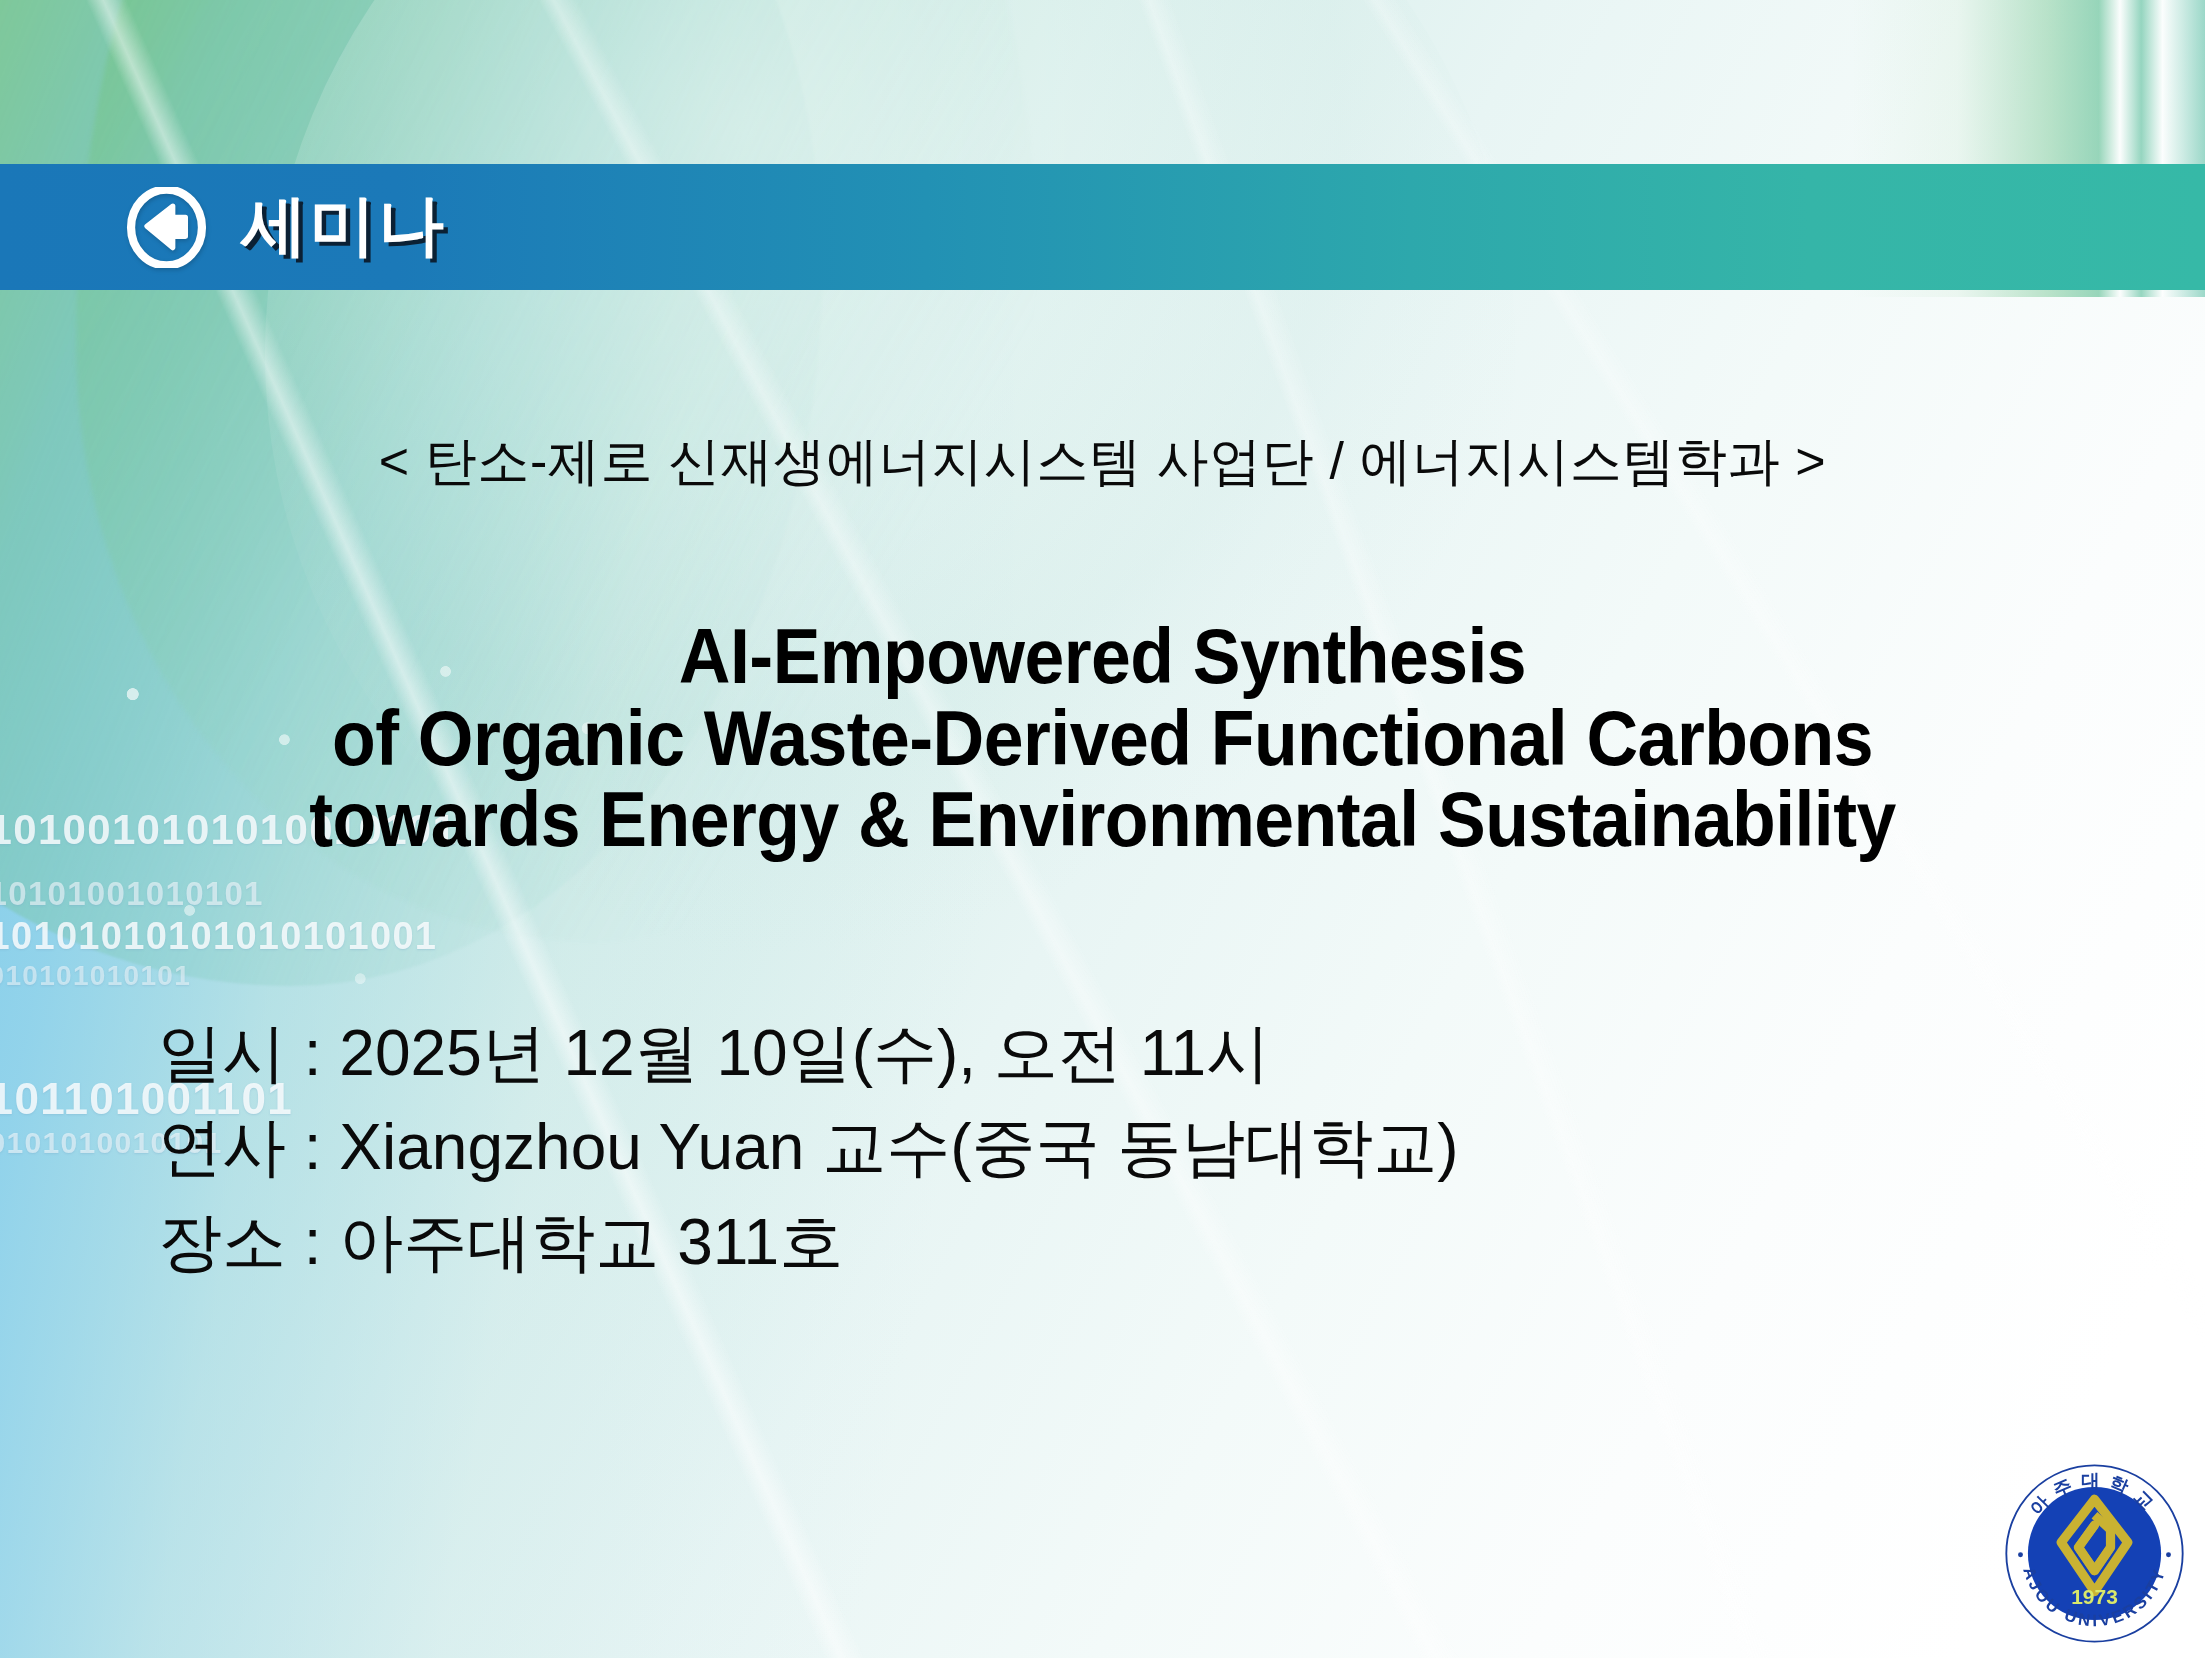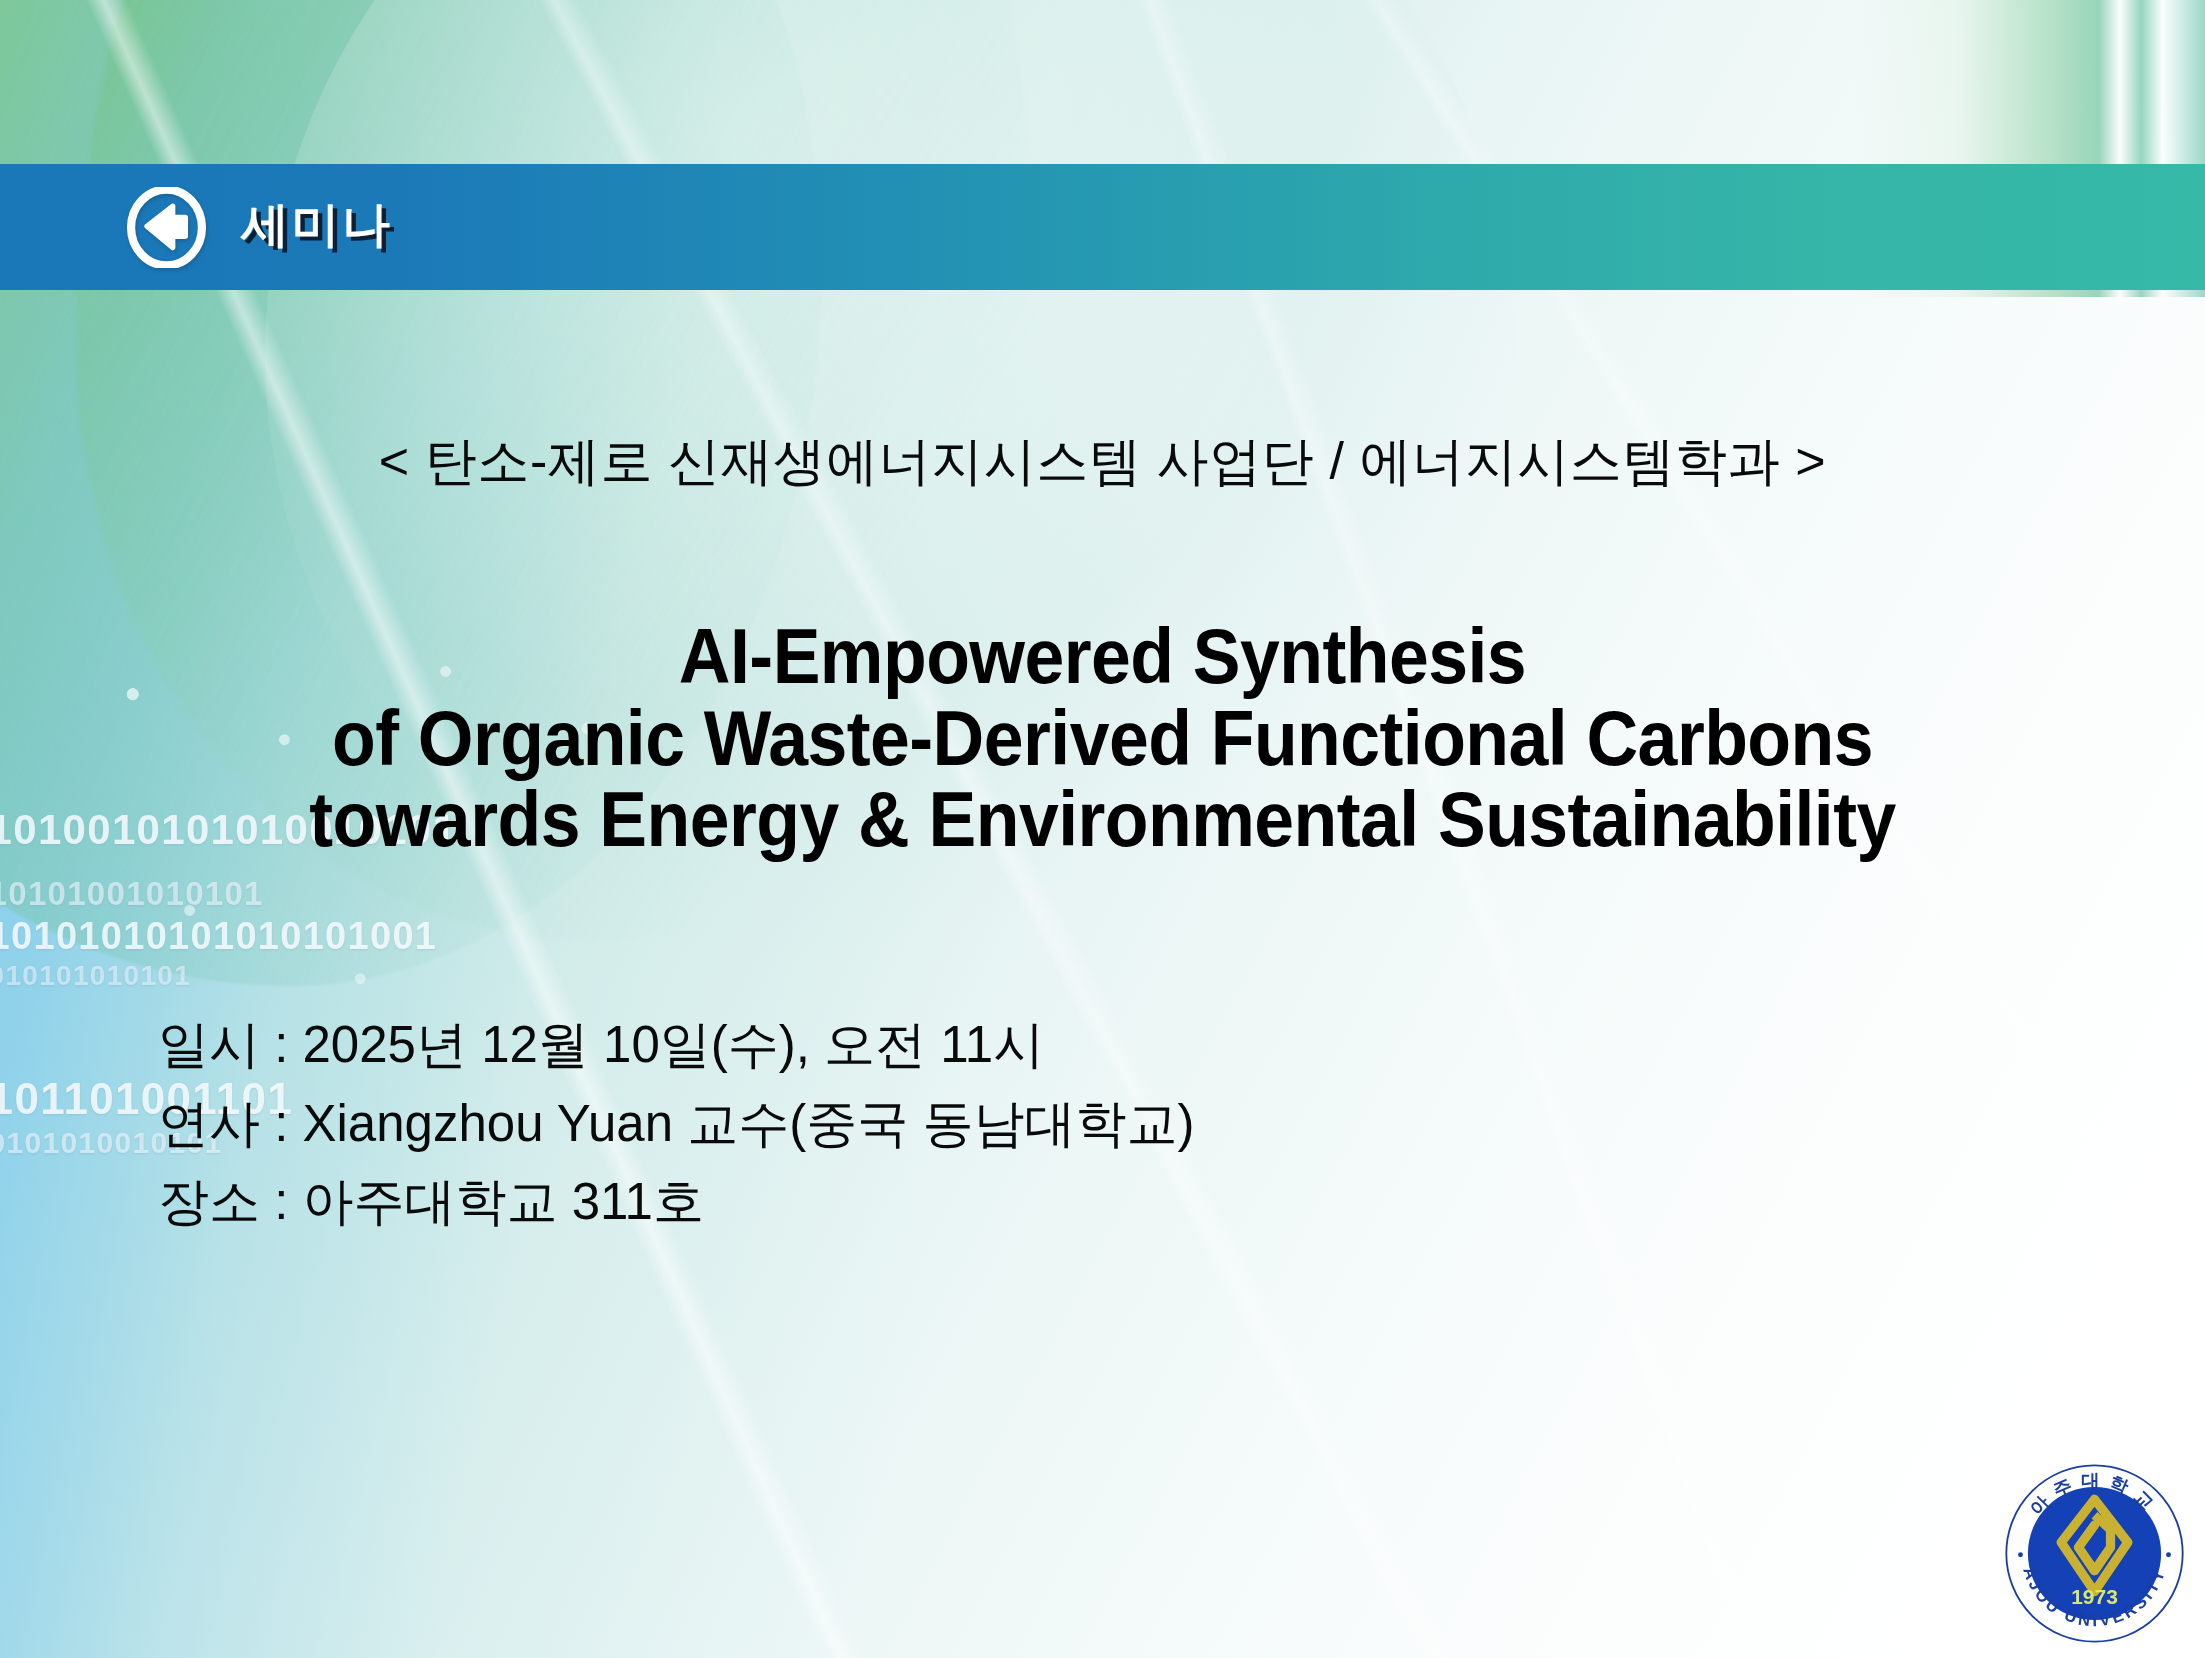--- a/index.html
+++ b/index.html
@@ -127,21 +127,21 @@
     background:linear-gradient(90deg,#1a77b8 0%,#1b79b8 18%,#2291b4 42%,#2da8ac 64%,#35b5a8 82%,#36b9a7 100%);
     display:flex; align-items:center;
   }
   .back-icon{
     margin-left:126px; width:81px; height:81px;
     display:flex; align-items:center; justify-content:center;
   }
   .back-icon svg{ display:block; filter:drop-shadow(1.9px 2.5px 1.9px rgba(0,0,0,0.18)); }
   .header-title{
     margin-left:34px;
-    font-size:48px; font-weight:700; color:#ffffff;
+    font-size:66px; font-weight:700; color:#ffffff;
     letter-spacing:2.5px; line-height:1;
     text-shadow:4.4px 4.4px 0 rgba(10,25,40,0.92);
     transform:translateY(-2.5px);
   }
 
   
   .content{ position:absolute; inset:0; }
 
   .subtitle{
     position:absolute; left:0; right:0; top:427px;
@@ -168,21 +168,21 @@
   }
   .title-line.l1{ font-size:77px; }
   .title-line.l2{ font-size:77px; }
   .title-line.l3{ font-size:77px; }
 
   .info-list{
     position:absolute; left:158px; top:1014px;
     display:flex; flex-direction:column; gap:16.4px;
   }
   .info-line{
-    font-size:51px; font-weight:400; color:#0a0a0a;
+    font-size:64px; font-weight:400; color:#0a0a0a;
     letter-spacing:0px; line-height:1.22; white-space:nowrap;
   }
 
   
   .logo{
     position:absolute; left:2002px; top:1461px;
     width:185px; height:185px;
   }
   .logo svg{ display:block; width:100%; height:100%; }
 </style>

